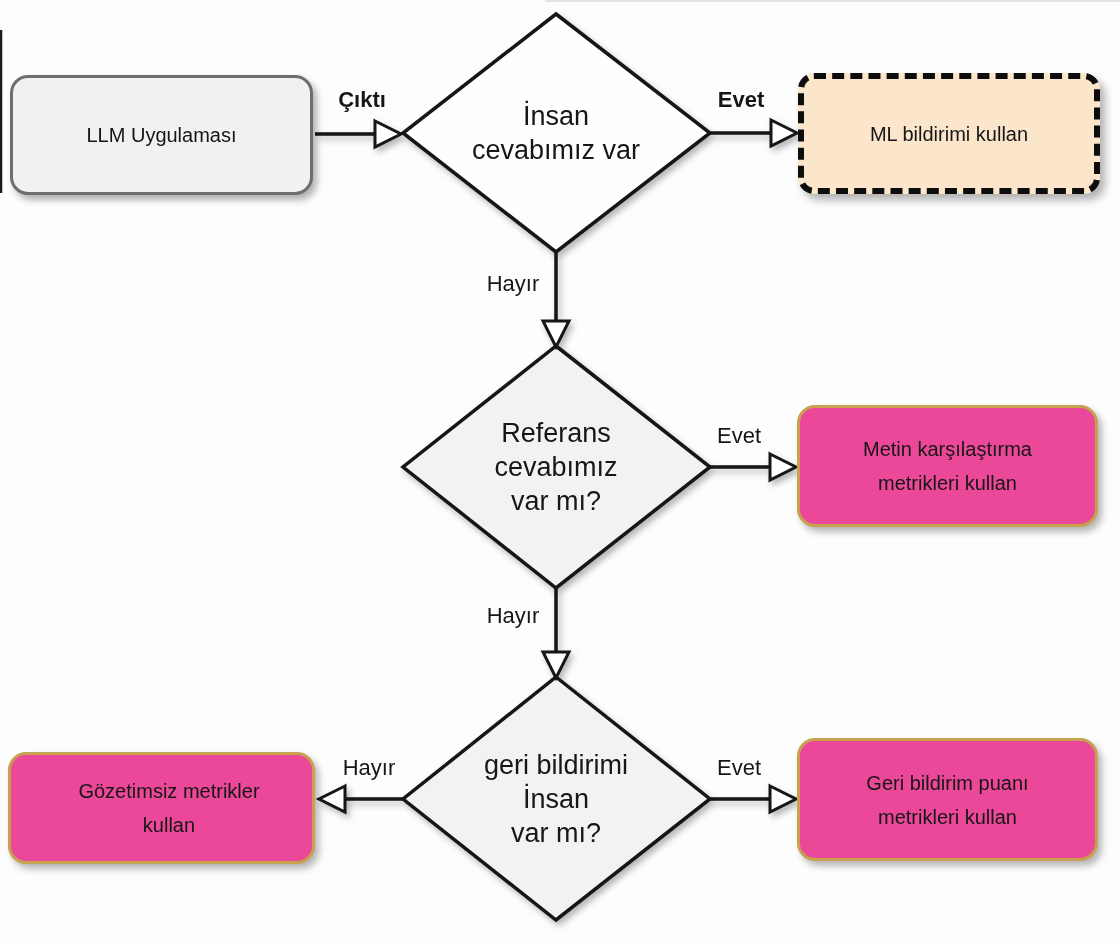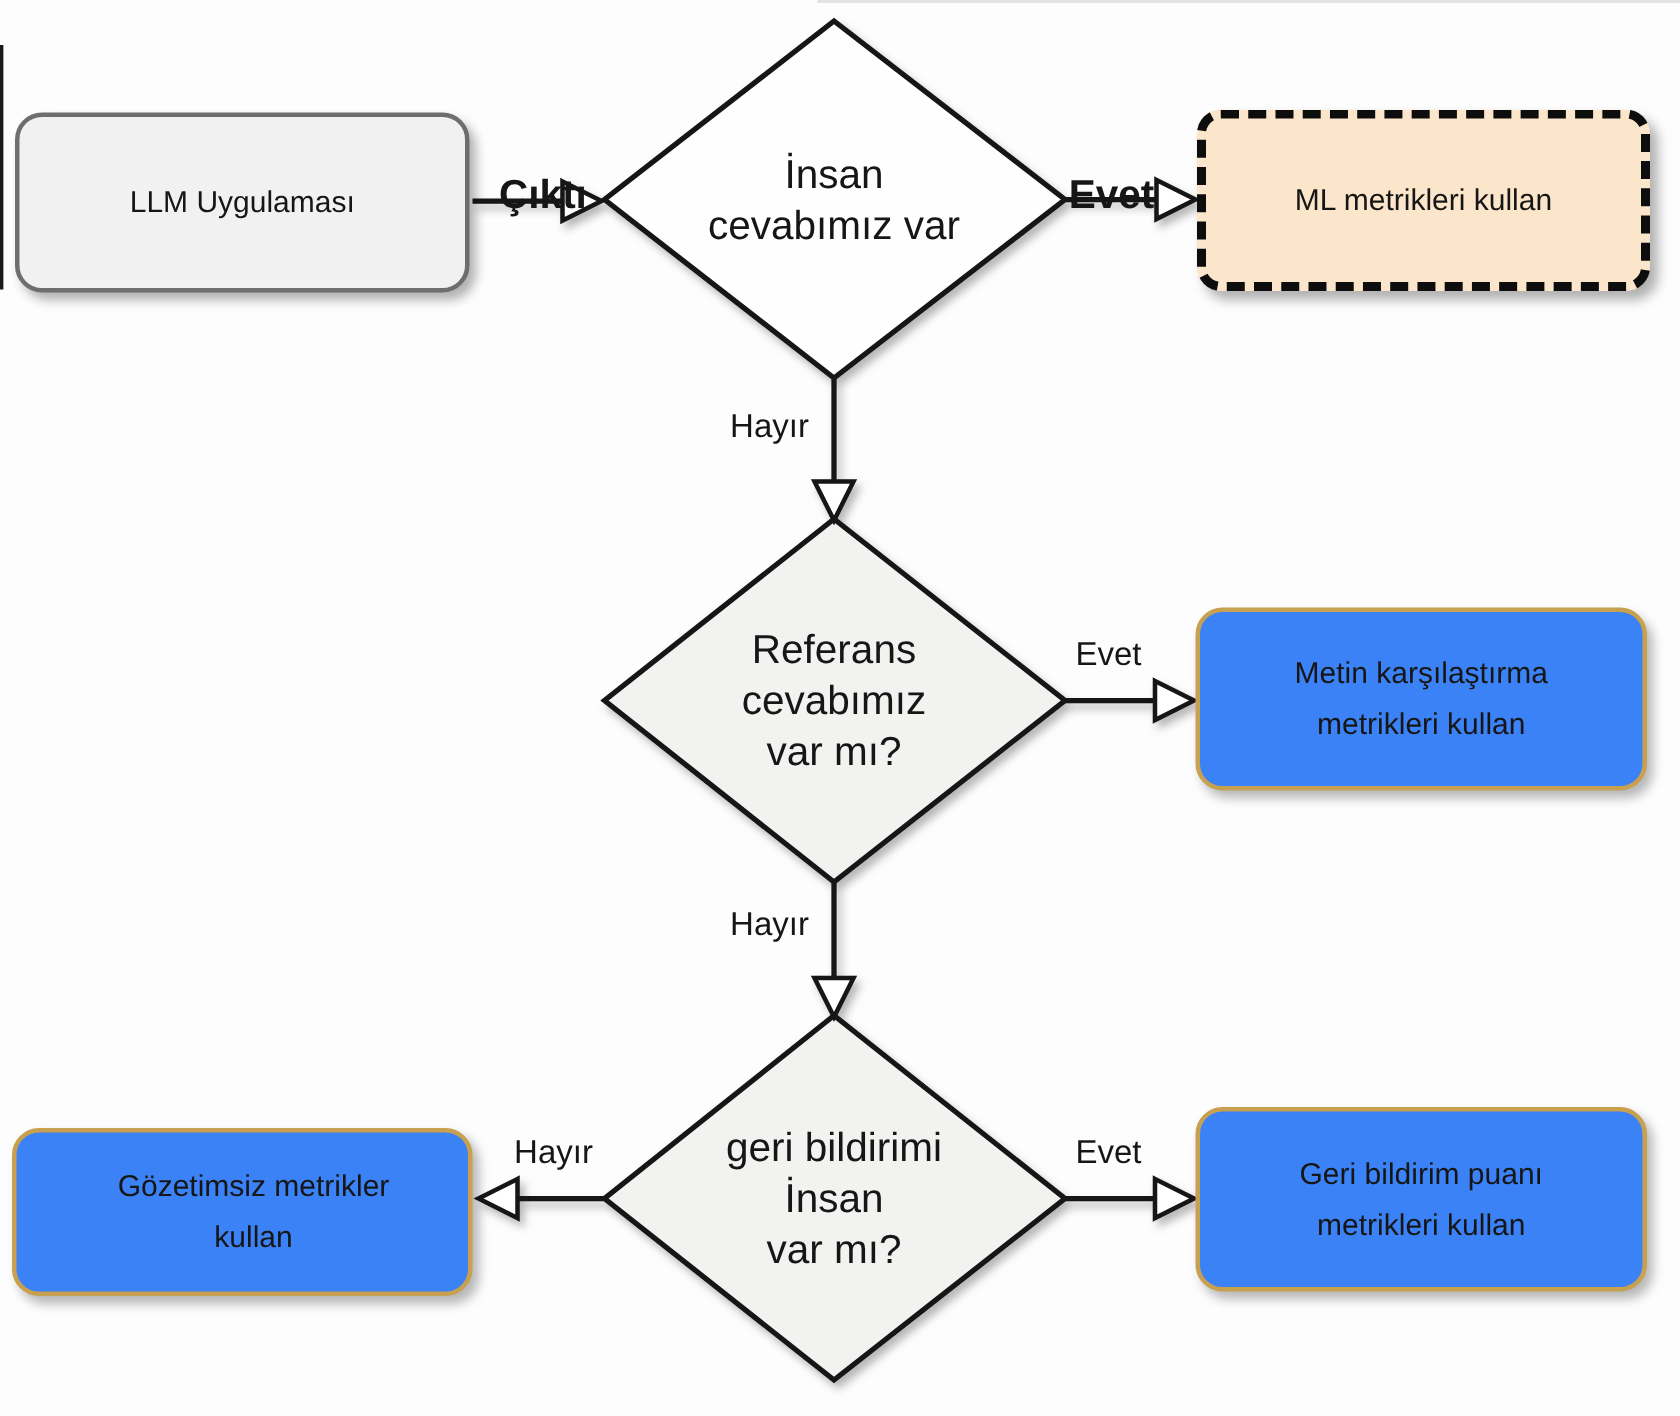--- a/index.html
+++ b/index.html
@@ -32,21 +32,21 @@
     font-size: 20px;
     line-height: 34px;
     border-radius: 18px;
   }
   .node-gray {
     background: #f1f1f1;
     border: 3px solid #6e6e6e;
     box-shadow: 4px 5px 7px rgba(0,0,0,0.30);
   }
   .node-peach {
-    background: #3b82f6;
+    background: #ec4899;
     border: 3px solid #c7a050;
     box-shadow: 4px 5px 7px rgba(0,0,0,0.28);
   }
   .node-peach-dashed {
     background: #fbe6cc;
     border: 6px dashed #0d0d0d;
     border-radius: 16px;
     box-shadow: 5px 6px 8px rgba(0,0,0,0.30);
   }
   .diamond-text {
@@ -58,22 +58,21 @@
     white-space: nowrap;
   }
   .edge-label {
     position: absolute;
     transform: translate(-50%, -50%);
     font-size: 22px;
     white-space: nowrap;
   }
   .edge-label.bold {
     font-weight: bold;
-    font-size: 27px;
-    margin-top: 30px;
+    font-size: 22px;
   }
 </style>
 </head>
 <body>
 
 <div class="canvas">
 
   <svg class="layer-svg" viewBox="0 0 1120 944" xmlns="http://www.w3.org/2000/svg">
     <defs>
       <filter id="softshadow" x="-20%" y="-20%" width="140%" height="140%">
@@ -110,21 +109,21 @@
         <polygon points="345,786 319,799 345,812"></polygon>
       </g>
     </g>
   </svg>
 
   <div class="node node-gray" style="left:10px; top:75px; width:303px; height:120px;">
     <div>LLM Uygulaması</div>
   </div>
 
   <div class="node node-peach-dashed" style="left:798px; top:73px; width:302px; height:121px;">
-    <div>ML metrikleri kullan</div>
+    <div>ML bildirimi kullan</div>
   </div>
 
   <div class="node node-peach" style="left:797px; top:405px; width:301px; height:122px;">
     <div>Metin karşılaştırma</div>
     <div>metrikleri kullan</div>
   </div>
 
   <div class="node node-peach" style="left:797px; top:738px; width:301px; height:123px;">
     <div>Geri bildirim puanı</div>
     <div>metrikleri kullan</div>

